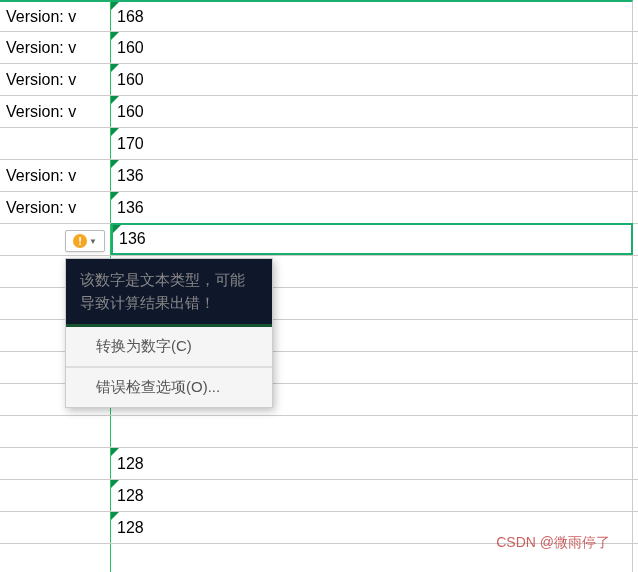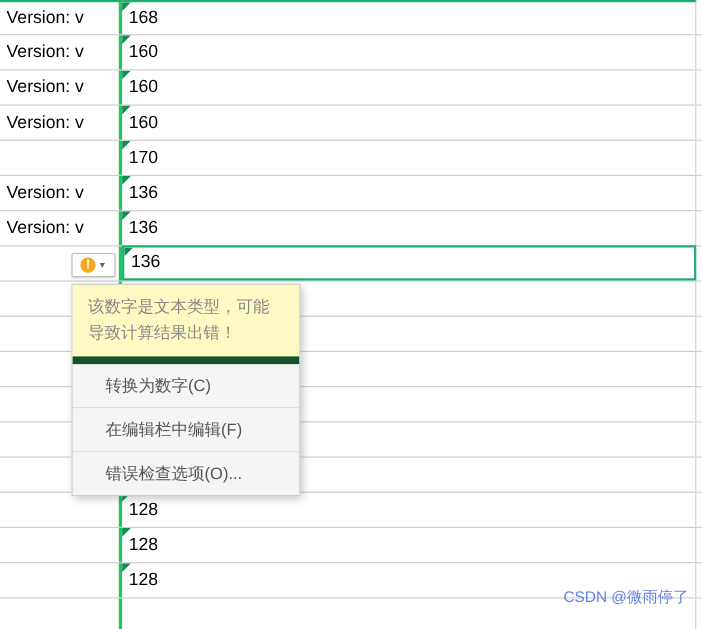--- a/index.html
+++ b/index.html
@@ -23,21 +23,21 @@
     .cell {
       border-right: 1px dotted #aaa;
       padding: 4px 6px;
       display: flex;
       align-items: center;
       overflow: hidden;
       white-space: nowrap;
     }
     .col-a {
       width: 111px;
-      border-right: 3px solid #22c55e;
+      border-right: 1px solid #22c55e;
     }
     .col-b {
       width: 522px;
       border-right: 1px solid #ccc;
       position: relative;
     }
     .text-marker {
       position: absolute;
       left: 0;
       top: 0;
@@ -95,38 +95,38 @@
       background: #f5f5f5;
       border: 1px solid #ccc;
       box-shadow: 2px 3px 8px rgba(0,0,0,0.25);
       z-index: 20;
       font-size: 15px;
     }
     .menu-header {
       padding: 10px 14px;
       color: #888;
       line-height: 1.5;
-      border-bottom: 7px solid #14532d;
-      background: #fef9c3;
+      border-bottom: 3px solid #14532d;
+      background: #0f172a;
     }
     .menu-item {
       padding: 10px 14px 10px 30px;
       color: #555;
       cursor: pointer;
     }
     .menu-sep {
       height: 1px;
       background: #ddd;
       margin: 0;
     }
     .watermark {
       position: absolute;
-      right: 12px;
+      right: 28px;
       bottom: 20px;
-      color: #1d4ed8;
+      color: #b91c1c;
       font-size: 14px;
       opacity: 0.7;
     }
   </style>
 </head>
 <body>
 
 <div class="grid">
     <div class="row">
       <div class="cell col-a top-border">Version: v</div>
@@ -251,18 +251,17 @@
 
 <div class="error-trigger">
   <span class="error-icon">!</span>
   <span class="dropdown-arrow">▼</span>
 </div>
 
 <div class="context-menu">
   <div class="menu-header">该数字是文本类型，可能导致计算结果出错！</div>
   <div class="menu-item">转换为数字(C)</div>
   <div class="menu-sep"></div>
-  <div class="menu-item">在编辑栏中编辑(F)</div>
   <div class="menu-sep"></div>
   <div class="menu-item">错误检查选项(O)...</div>
 </div>
 
 <div class="watermark">CSDN @微雨停了</div>
 
 </body></html>

